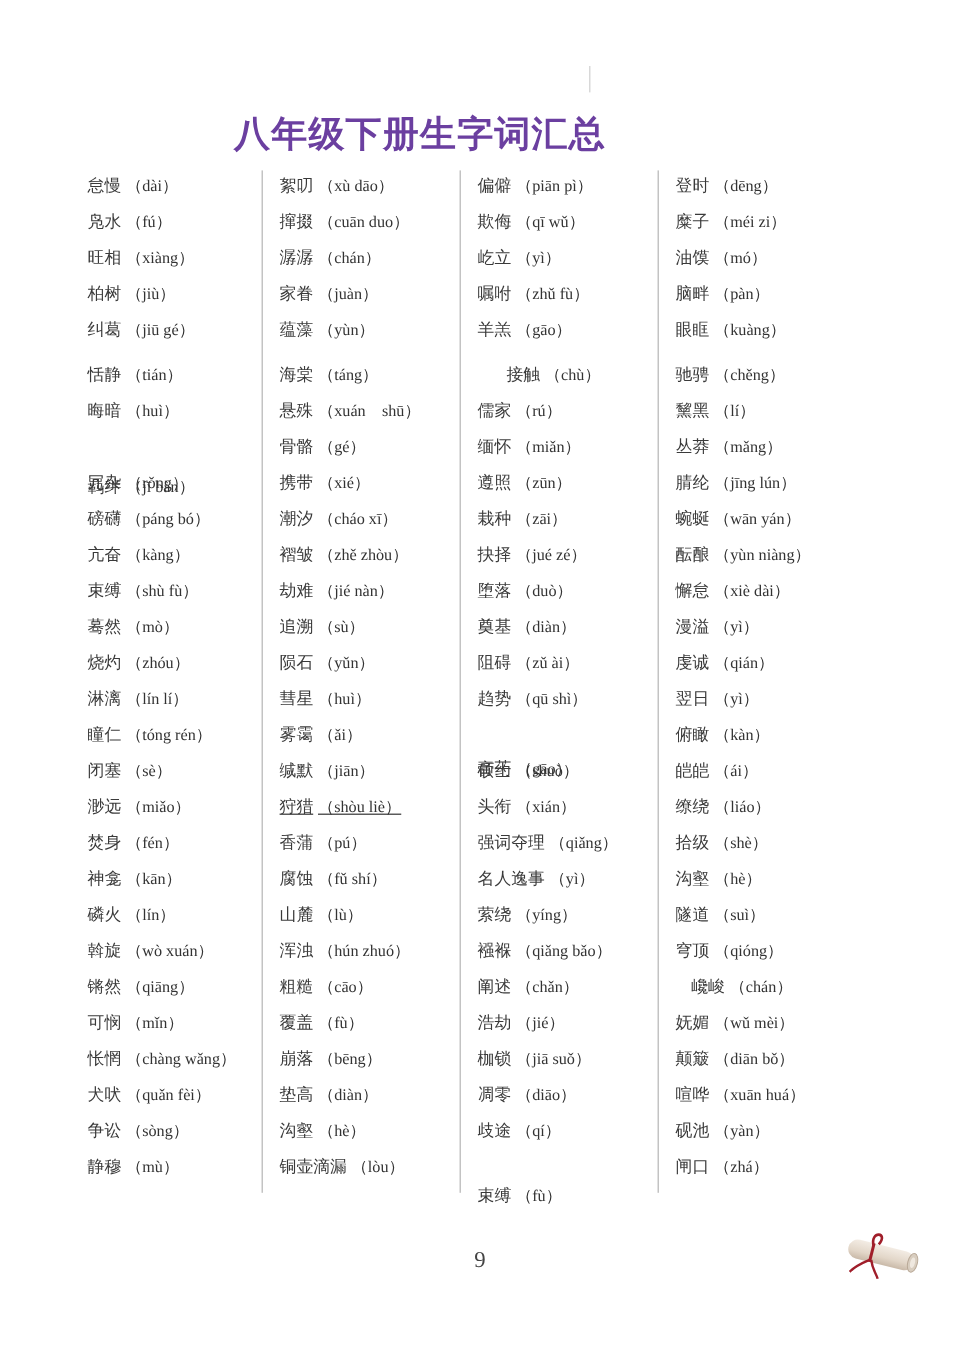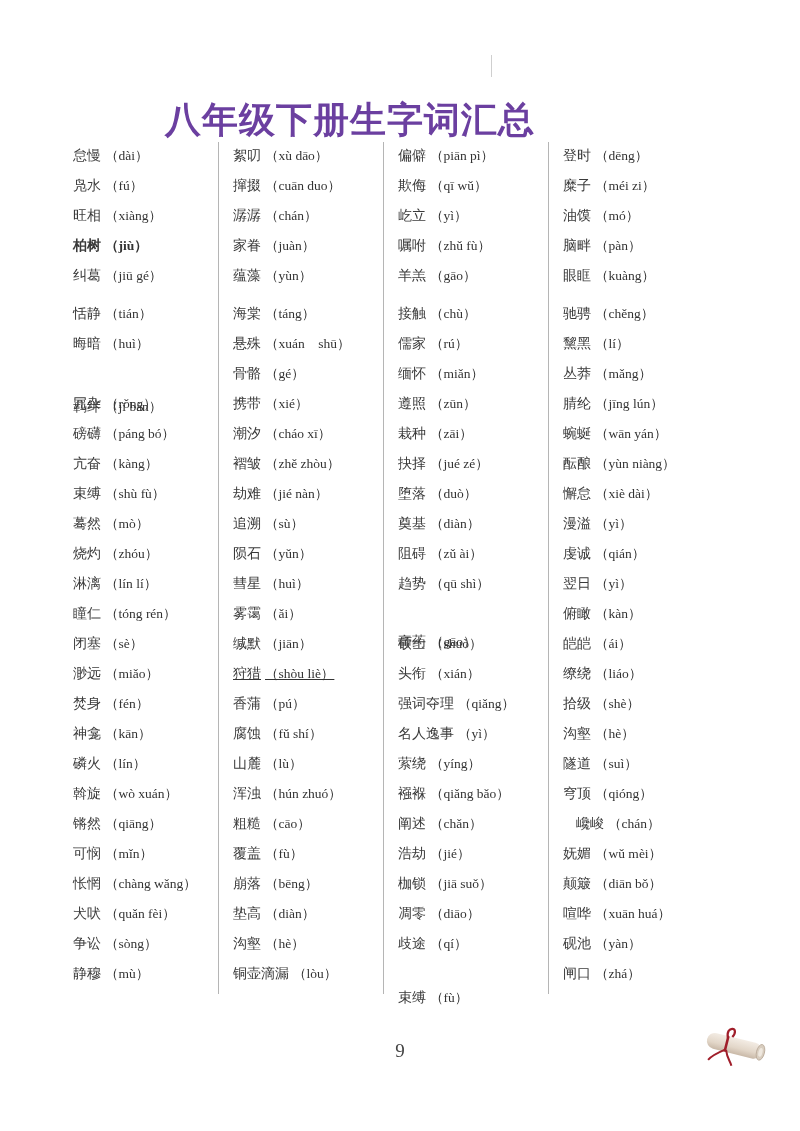--- a/index.html
+++ b/index.html
@@ -23,21 +23,21 @@
       height: 22px;
       background: #cfcfcf;
     }
     .page-title {
       position: absolute;
       left: 0;
       width: 700px;
       top: 72px;
       text-align: center;
       font-family: "DejaVu Sans", "Liberation Sans", sans-serif;
-      font-size: 36px;
+      font-size: 30px;
       font-weight: bold;
       color: #6b3fa0;
       letter-spacing: 1px;
     }
     .columns {
       position: absolute;
       top: 140px;
       left: 0;
       width: 800px;
       height: 860px;
@@ -96,21 +96,21 @@
 
 <div class="top-mark"></div>
 
 <h1 class="page-title">八年级下册生字词汇总</h1>
 
 <div class="columns">
   <div class="col" id="col0" style="left:73px;">
       <div class="entry" style="top: 6px;"><span class="word">怠慢</span><span class="py">（dài）</span></div>
       <div class="entry" style="top: 36px;"><span class="word">凫水</span><span class="py">（fú）</span></div>
       <div class="entry" style="top: 66px;"><span class="word">旺相</span><span class="py">（xiàng）</span></div>
-      <div class="entry" style="top: 96px; font-weight: bold;"><span class="word">柏树</span><span class="py">（jiù）</span></div>
+      <div class="entry" style="top: 96px;"><span class="word">柏树</span><span class="py">（jiù）</span></div>
       <div class="entry" style="top: 126px;"><span class="word">纠葛</span><span class="py">（jiū gé）</span></div>
       <div class="entry" style="top: 164px;"><span class="word">恬静</span><span class="py">（tián）</span></div>
       <div class="entry" style="top: 194px;"><span class="word">晦暗</span><span class="py">（huì）</span></div>
       <div class="entry" style="top: 224px; margin-top: 33px;"><span class="word">羁绊</span><span class="py">（jī bàn）</span></div>
       <div class="entry" style="top: 254px;"><span class="word">冗杂</span><span class="py">（rǒng）</span></div>
       <div class="entry" style="top: 284px;"><span class="word">磅礴</span><span class="py">（páng bó）</span></div>
       <div class="entry" style="top: 314px;"><span class="word">亢奋</span><span class="py">（kàng）</span></div>
       <div class="entry" style="top: 344px;"><span class="word">束缚</span><span class="py">（shù fù）</span></div>
       <div class="entry" style="top: 374px;"><span class="word">蓦然</span><span class="py">（mò）</span></div>
       <div class="entry" style="top: 404px;"><span class="word">烧灼</span><span class="py">（zhóu）</span></div>
@@ -160,21 +160,21 @@
       <div class="entry" style="top: 794px;"><span class="word">沟壑</span><span class="py">（hè）</span></div>
       <div class="entry" style="top: 824px;"><span class="word">铜壶滴漏</span><span class="py">（lòu）</span></div>
     </div>
   <div class="col-divider" style="left:383px;"></div>
   <div class="col" id="col2" style="left:398px;">
       <div class="entry" style="top: 6px;"><span class="word">偏僻</span><span class="py">（piān pì）</span></div>
       <div class="entry" style="top: 36px;"><span class="word">欺侮</span><span class="py">（qī wǔ）</span></div>
       <div class="entry" style="top: 66px;"><span class="word">屹立</span><span class="py">（yì）</span></div>
       <div class="entry" style="top: 96px;"><span class="word">嘱咐</span><span class="py">（zhǔ fù）</span></div>
       <div class="entry" style="top: 126px;"><span class="word">羊羔</span><span class="py">（gāo）</span></div>
-      <div class="entry" style="top: 164px;"><span class="word">接触</span><span class="py">（chù）</span></div>
+      <div class="entry" style="top: 164px; margin-left: 24px;"><span class="word">接触</span><span class="py">（chù）</span></div>
       <div class="entry" style="top: 194px;"><span class="word">儒家</span><span class="py">（rú）</span></div>
       <div class="entry" style="top: 224px;"><span class="word">缅怀</span><span class="py">（miǎn）</span></div>
       <div class="entry" style="top: 254px;"><span class="word">遵照</span><span class="py">（zūn）</span></div>
       <div class="entry" style="top: 284px;"><span class="word">栽种</span><span class="py">（zāi）</span></div>
       <div class="entry" style="top: 314px;"><span class="word">抉择</span><span class="py">（jué zé）</span></div>
       <div class="entry" style="top: 344px;"><span class="word">堕落</span><span class="py">（duò）</span></div>
       <div class="entry" style="top: 374px;"><span class="word">奠基</span><span class="py">（diàn）</span></div>
       <div class="entry" style="top: 404px;"><span class="word">阻碍</span><span class="py">（zǔ ài）</span></div>
       <div class="entry" style="top: 434px;"><span class="word">趋势</span><span class="py">（qū shì）</span></div>
       <div class="entry" style="top: 464px; margin-top: 28px;"><span class="word">膏药</span><span class="py">（gāo）</span></div>

